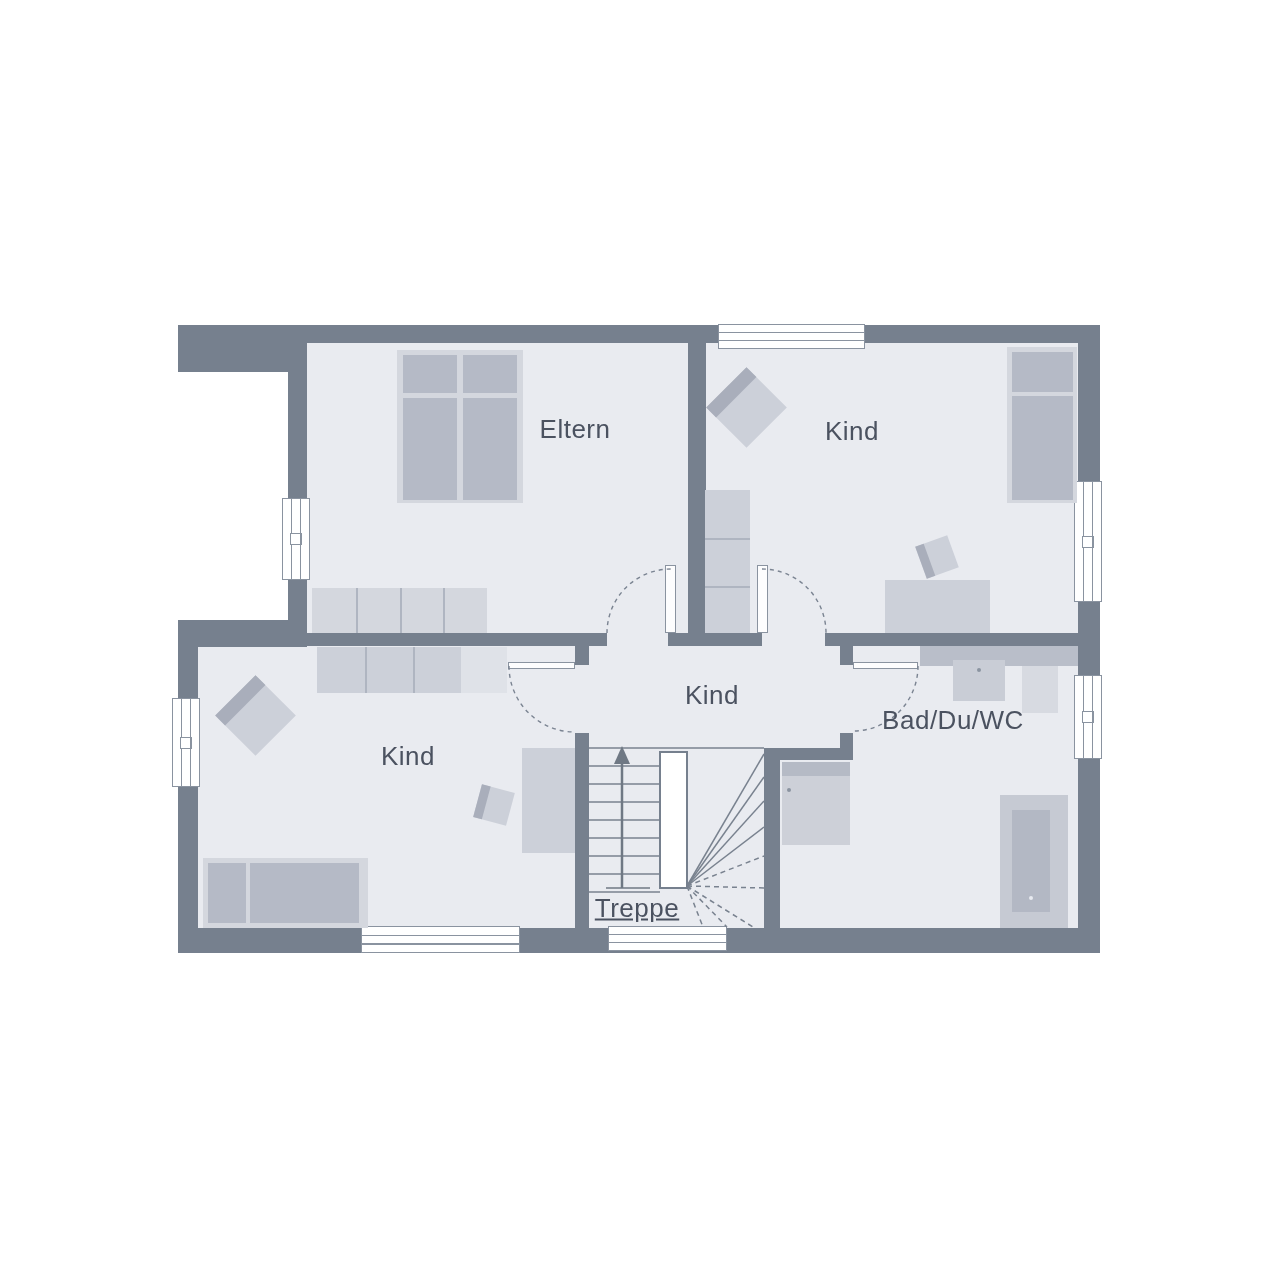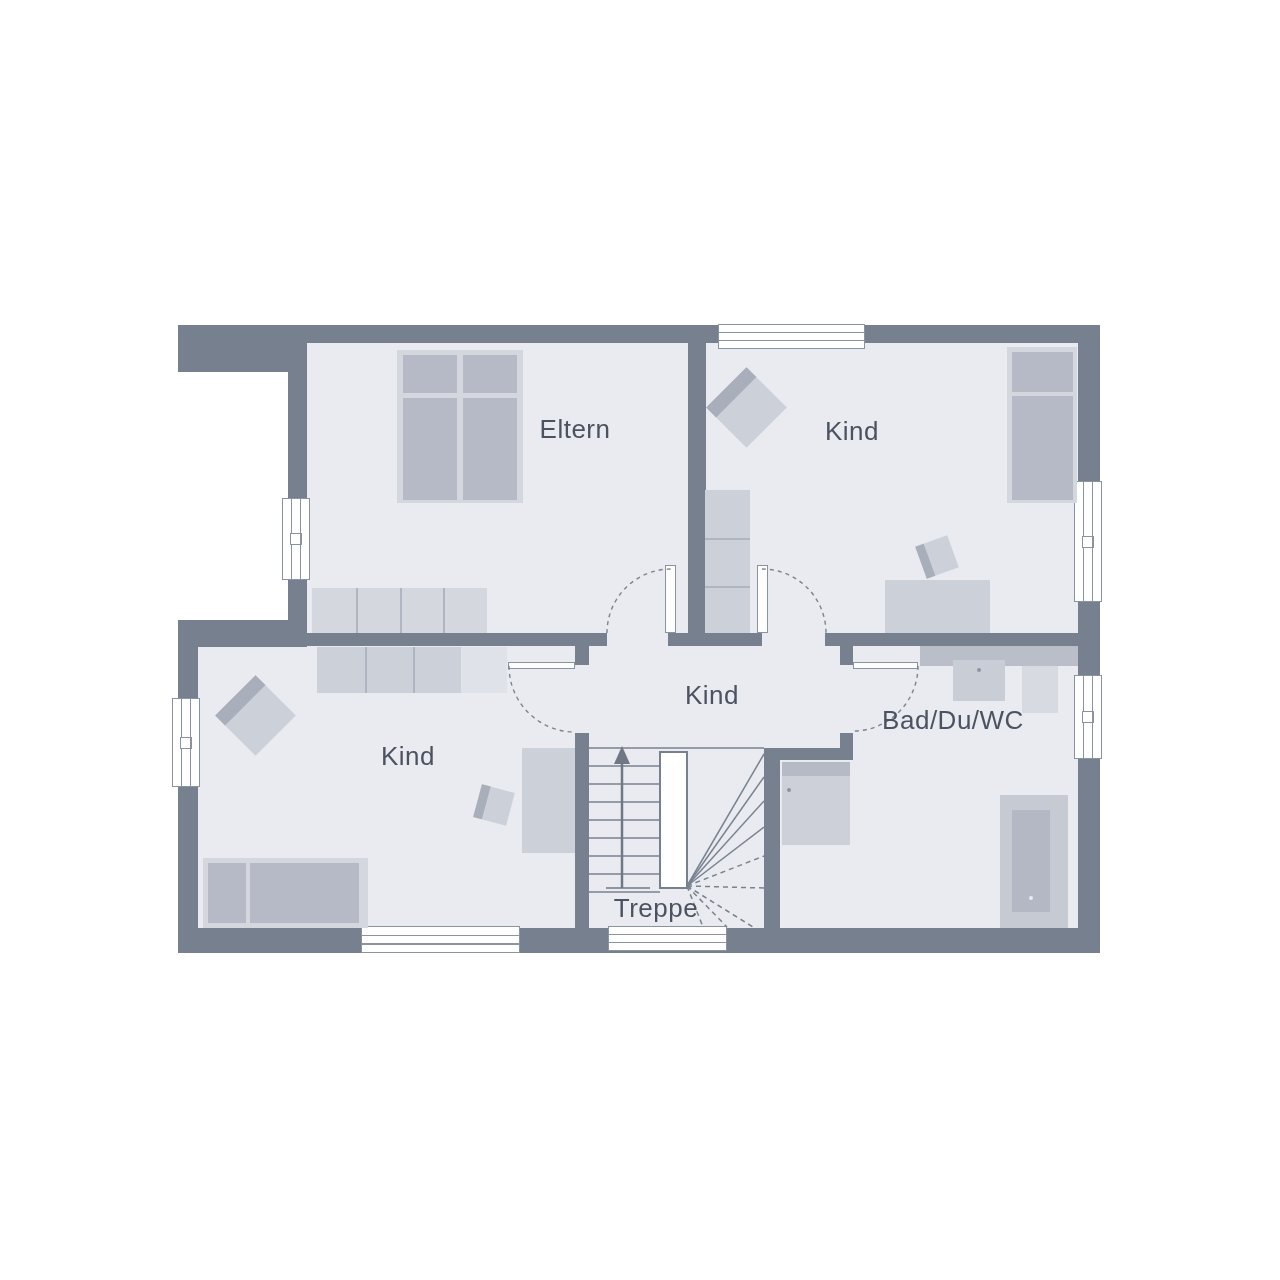--- a/index.html
+++ b/index.html
@@ -177,15 +177,15 @@
       <path d="M 509,666 A 66,66 0 0 0 575,732"></path>
       <path d="M 918,666 A 65,65 0 0 1 853,731"></path>
     </g>
   </svg>
 
   <div class="room-label" style="left:575px;top:429px;">Eltern</div>
   <div class="room-label" style="left:852px;top:431px;">Kind</div>
   <div class="room-label" style="left:408px;top:756px;">Kind</div>
   <div class="room-label" style="left:712px;top:695px;">Kind</div>
   <div class="room-label" style="left:953px;top:720px;">Bad/Du/WC</div>
-  <div class="room-label" style="left:656px;top:908px;">Treppe</div>
+  <div class="room-label" style="left:637px;top:908px;text-decoration:underline;">Treppe</div>
 
 </div>
 
 </body></html>

